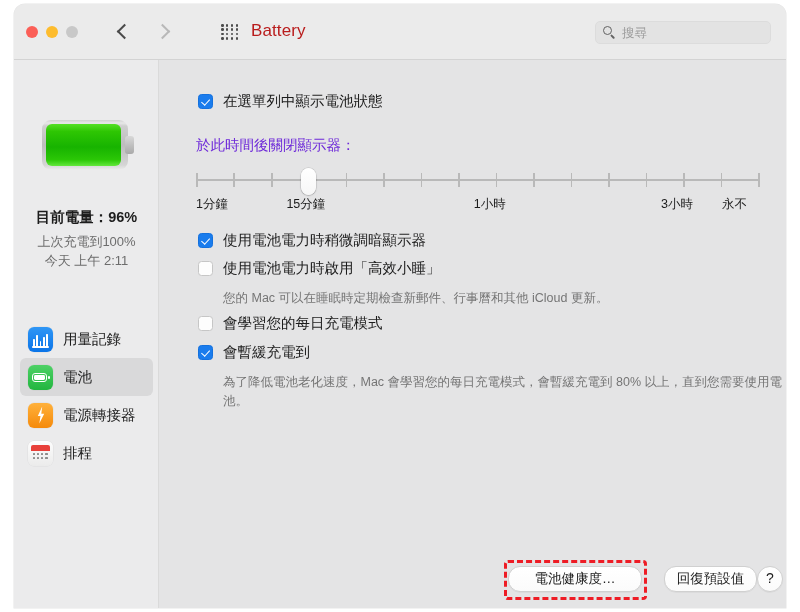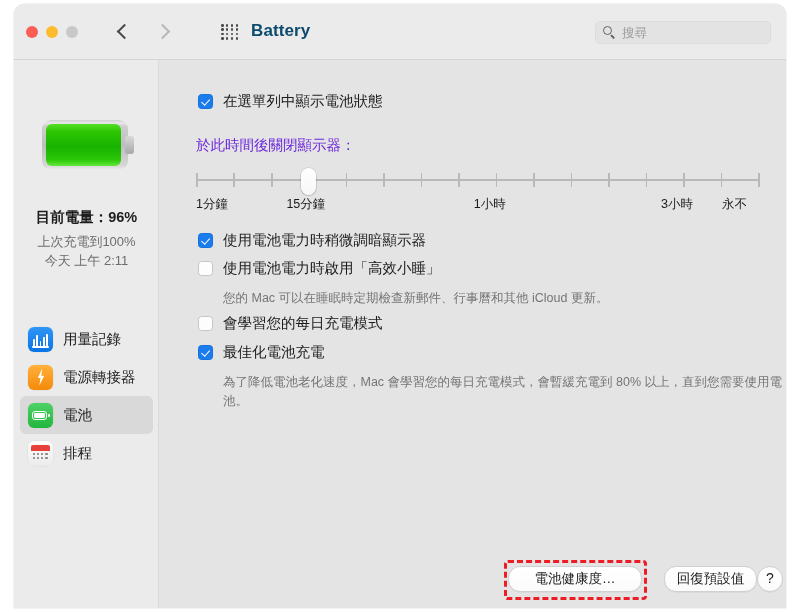--- a/index.html
+++ b/index.html
@@ -96,22 +96,22 @@
     background: #4c4c4c;
     border-radius: 50%;
     width: 2.6px; height: 2.6px;
   }
 
   .wintitle {
     position: absolute;
     left: 237px;
     top: 17px;
     font-size: 17px;
-    font-weight: bold;
-    color: #0c4a6e;
+    font-weight: normal;
+    color: #b91c1c;
     letter-spacing: 0.1px;
   }
 
   .searchbox {
     position: absolute;
     right: 15px;
     top: 17px;
     width: 176px;
     height: 23px;
     background: #e3e3e3;
@@ -531,34 +531,34 @@
               <b></b>
               <b></b>
               <b></b>
               <b></b>
             </div>
           <div class="base"></div>
         </div>
         <div class="label">用量記錄</div>
       </div>
 
-      <div class="navitem">
-        <div class="appicon adapter">
-          <div class="bolt"></div>
-        </div>
-        <div class="label">電源轉接器</div>
-      </div>
-
       <div class="navitem selected">
         <div class="appicon battery">
           <div class="shell"></div>
           <div class="core"></div>
           <div class="tip"></div>
         </div>
         <div class="label">電池</div>
+      </div>
+
+      <div class="navitem">
+        <div class="appicon adapter">
+          <div class="bolt"></div>
+        </div>
+        <div class="label">電源轉接器</div>
       </div>
 
       <div class="navitem">
         <div class="appicon schedule">
           <div class="top"></div>
           <div class="dots">
               <i></i>
               <i></i>
               <i></i>
               <i></i>
@@ -624,21 +624,21 @@
     </div>
     <div class="desc r3desc">您的 Mac 可以在睡眠時定期檢查新郵件、行事曆和其他 iCloud 更新。</div>
 
     <div class="row r4">
       <div class="cb off"></div>
       <div class="cbtext">會學習您的每日充電模式</div>
     </div>
 
     <div class="row r5">
       <div class="cb on"></div>
-      <div class="cbtext">最佳化電池充電</div>
+      <div class="cbtext">會暫緩充電到</div>
     </div>
     <div class="desc r5desc">為了降低電池老化速度，Mac 會學習您的每日充電模式，會暫緩充電到 80% 以上，直到您需要使用電池。</div>
 
     <div class="btn btn-health">電池健康度…</div>
     <div class="btn btn-restore">回復預設值</div>
     <div class="btn btn-help">?</div>
 
     <div class="annot"></div>
 
   </div>

